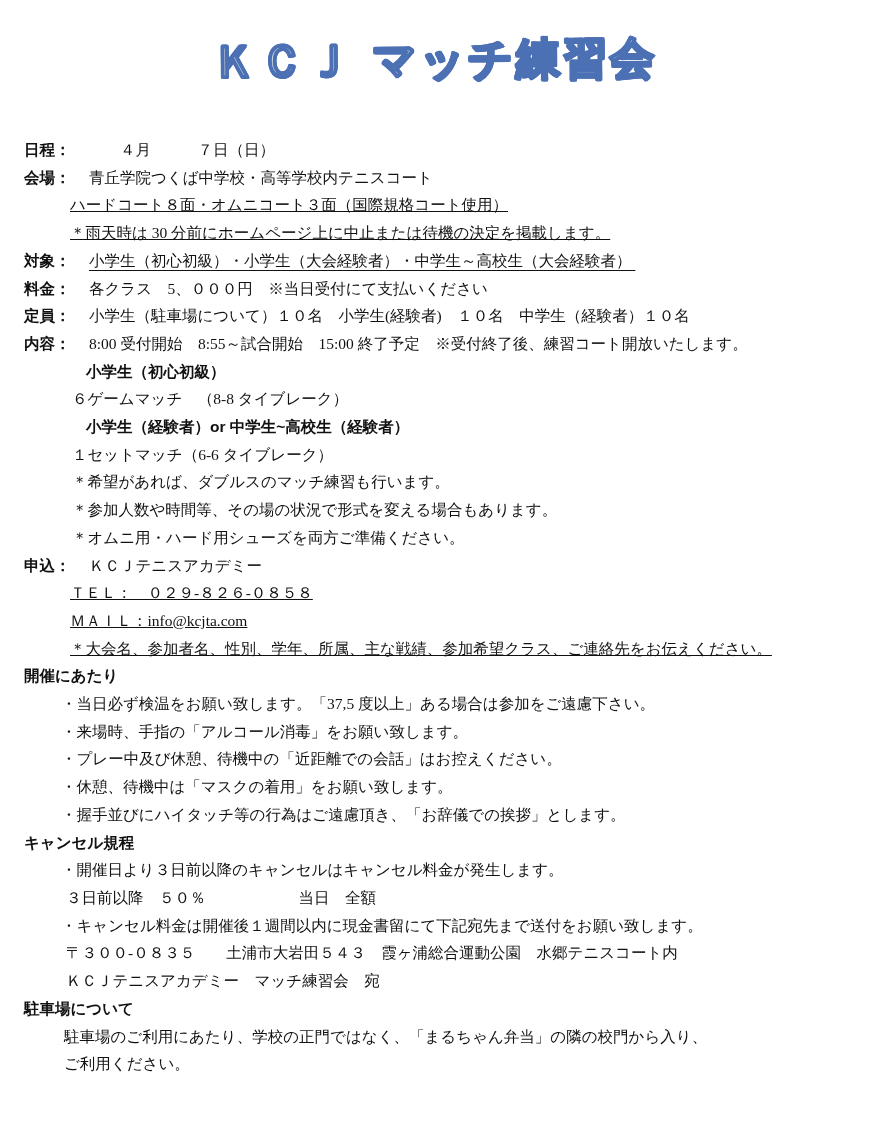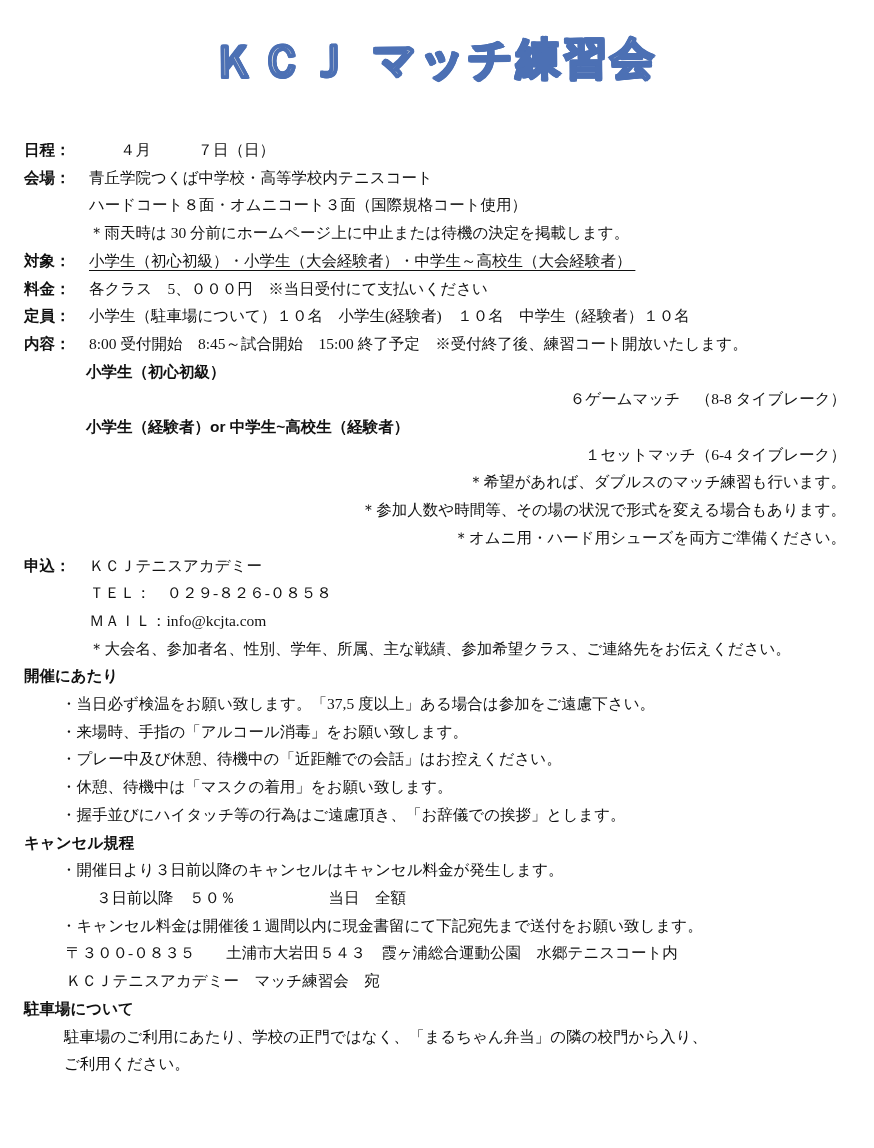--- a/index.html
+++ b/index.html
@@ -37,23 +37,23 @@
     font-family: "Liberation Sans", sans-serif;
     font-weight: bold;
   }
   .bold { font-family: "Liberation Sans", sans-serif; font-weight: bold; }
   .underline { text-decoration: underline; text-underline-offset: 4px; }
 
   .ind37 { margin-left: 37px; }
   .ind40 { margin-left: 40px; }
   .ind42 { margin-left: 42px; }
   .ind45 { margin-left: 62px; }
-  .ind57 { margin-left: 72px; }
-  .ind65 { margin-left: 65px; }
-  .ind68 { margin-left: 48px; text-align: right; }
+  .ind57 { margin-left: 42px; }
+  .ind65 { margin-left: 46px; text-decoration: underline; }
+  .ind68 { margin-left: 48px; }
 </style>
 </head>
 <body>
 
 <div class="page">
 
   <div class="doc-title">ＫＣＪ マッチ練習会</div>
 
   <div class="line row">
     <span class="label">日程：</span>
@@ -77,27 +77,27 @@
     <span>各クラス　5、０００円　※当日受付にて支払いください</span>
   </div>
 
   <div class="line row">
     <span class="label">定員：</span>
     <span>小学生（駐車場について）１０名　小学生(経験者)　１０名　中学生（経験者）１０名</span>
   </div>
 
   <div class="line row">
     <span class="label">内容：</span>
-    <span>8:00 受付開始　8:45～試合開始　15:00 終了予定　※受付終了後、練習コート開放いたします。</span>
+    <span>8:00 受付開始　8:55～試合開始　15:00 終了予定　※受付終了後、練習コート開放いたします。</span>
   </div>
 
   <div class="line ind45 bold">小学生（初心初級）</div>
   <div class="line ind68">６ゲームマッチ　（8-8 タイブレーク）</div>
   <div class="line ind45 bold">小学生（経験者）or 中学生~高校生（経験者）</div>
-  <div class="line ind68">１セットマッチ（6-4 タイブレーク）</div>
+  <div class="line ind68">１セットマッチ（6-6 タイブレーク）</div>
   <div class="line ind68">＊希望があれば、ダブルスのマッチ練習も行います。</div>
   <div class="line ind68">＊参加人数や時間等、その場の状況で形式を変える場合もあります。</div>
   <div class="line ind68">＊オムニ用・ハード用シューズを両方ご準備ください。</div>
 
   <div class="line row">
     <span class="label">申込：</span>
     <span>ＫＣＪテニスアカデミー</span>
   </div>
   <div class="line ind65">ＴＥＬ：　０２９‐８２６‐０８５８</div>
   <div class="line ind65">ＭＡＩＬ：info@kcjta.com</div>

